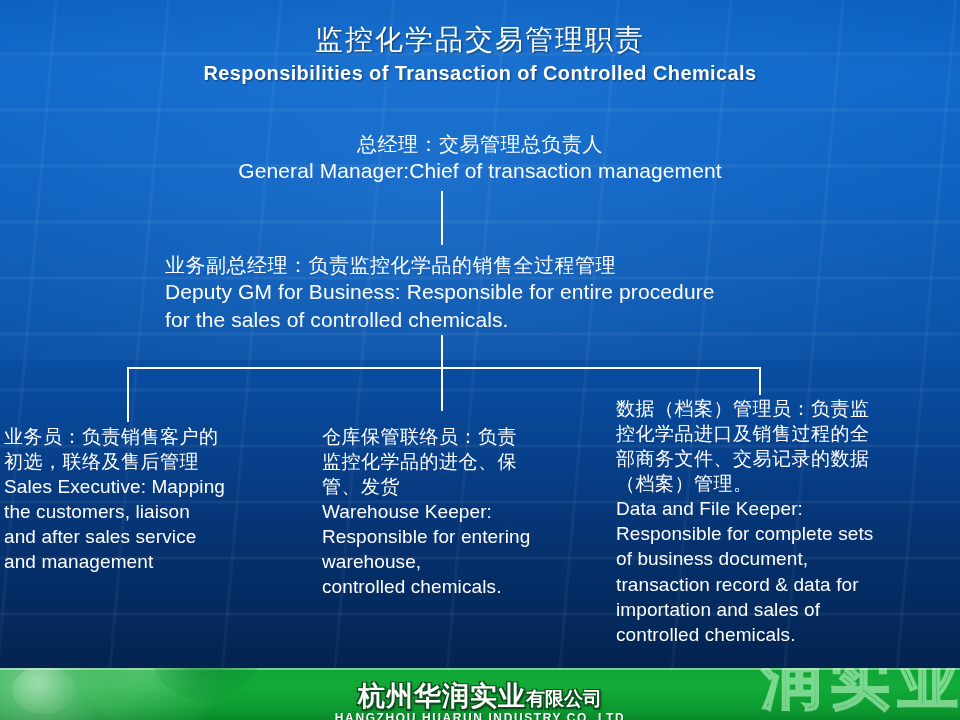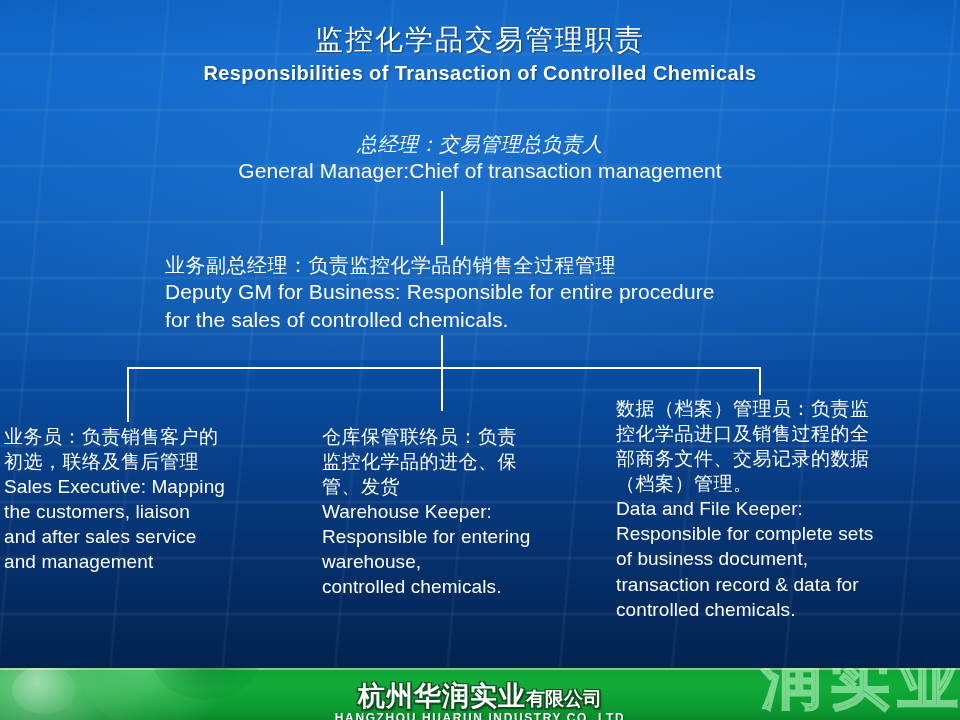--- a/index.html
+++ b/index.html
@@ -114,21 +114,21 @@
     line-height: 1.32;
     letter-spacing: 0.1px;
   }
 
   #node-gm {
     left: 0;
     top: 131px;
     width: 960px;
     text-align: center;
   }
-  #node-gm .cn { font-size: 20px; font-style: italic; }
+  #node-gm .cn { font-size: 20px; }
   #node-gm .en { font-size: 21px; }
 
   #node-deputy {
     left: 165px;
     top: 252px;
     width: 680px;
     text-align: left;
   }
   #node-deputy .cn { font-size: 20px; }
   #node-deputy .en { font-size: 21px; }
@@ -310,20 +310,21 @@
 
   <div class="node" id="node-datafile">
     <span class="ln cn">数据（档案）管理员：负责监</span>
     <span class="ln cn">控化学品进口及销售过程的全</span>
     <span class="ln cn">部商务文件、交易记录的数据</span>
     <span class="ln cn">（档案）管理。</span>
     <span class="ln en">Data and File Keeper:</span>
     <span class="ln en">Responsible for complete sets</span>
     <span class="ln en">of business document,</span>
     <span class="ln en">transaction record &amp; data for</span>
+    <span class="ln en">importation and sales of</span>
     <span class="ln en">controlled chemicals.</span>
   </div>
 
   <div class="banner">
     <div class="banner-topline"></div>
     <div class="banner-bubbles">
       <span class="bub b1"></span>
       <span class="bub b2"></span>
       <span class="bub b4"></span>
       <span class="bub b3"></span>

